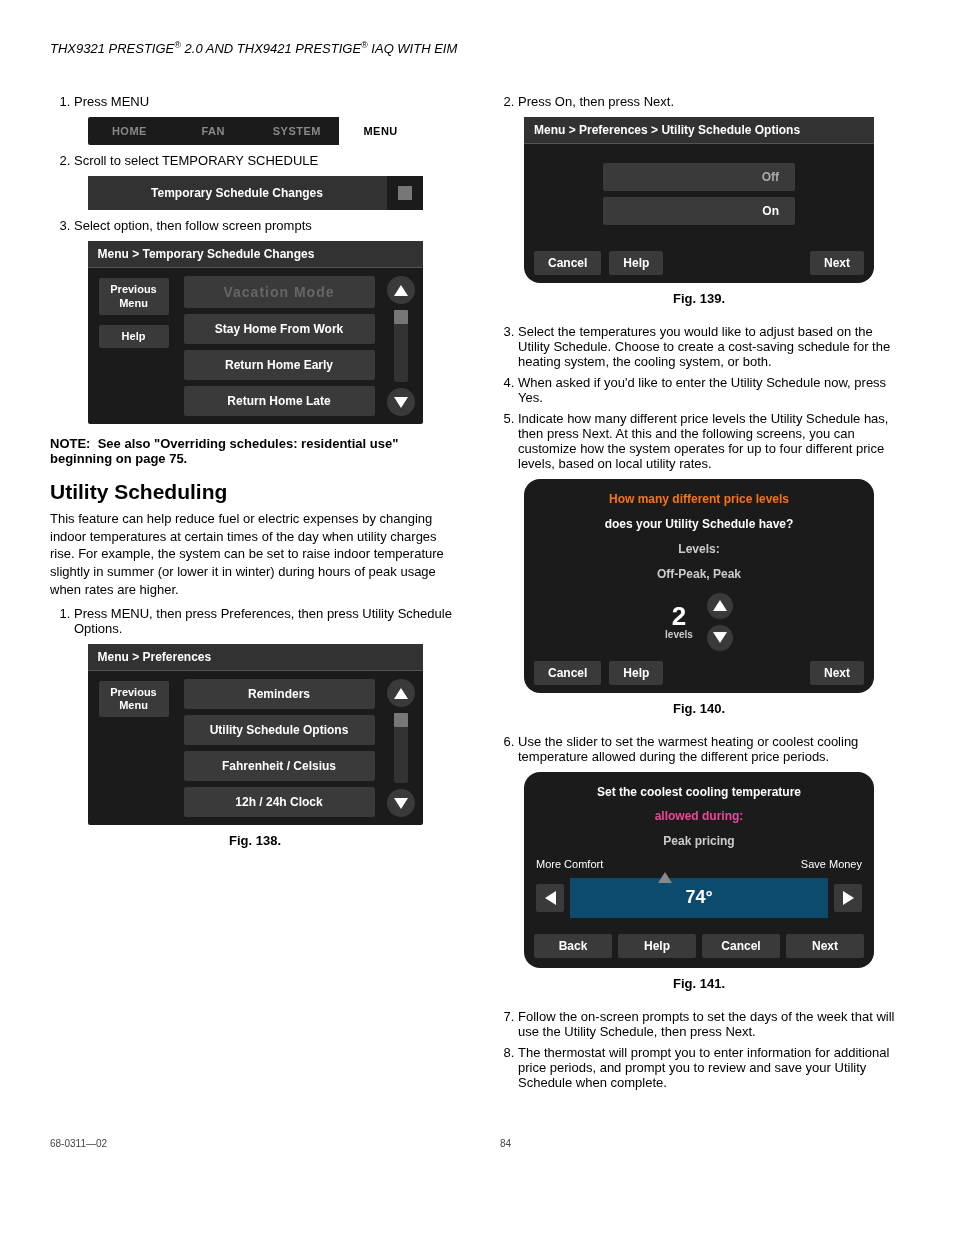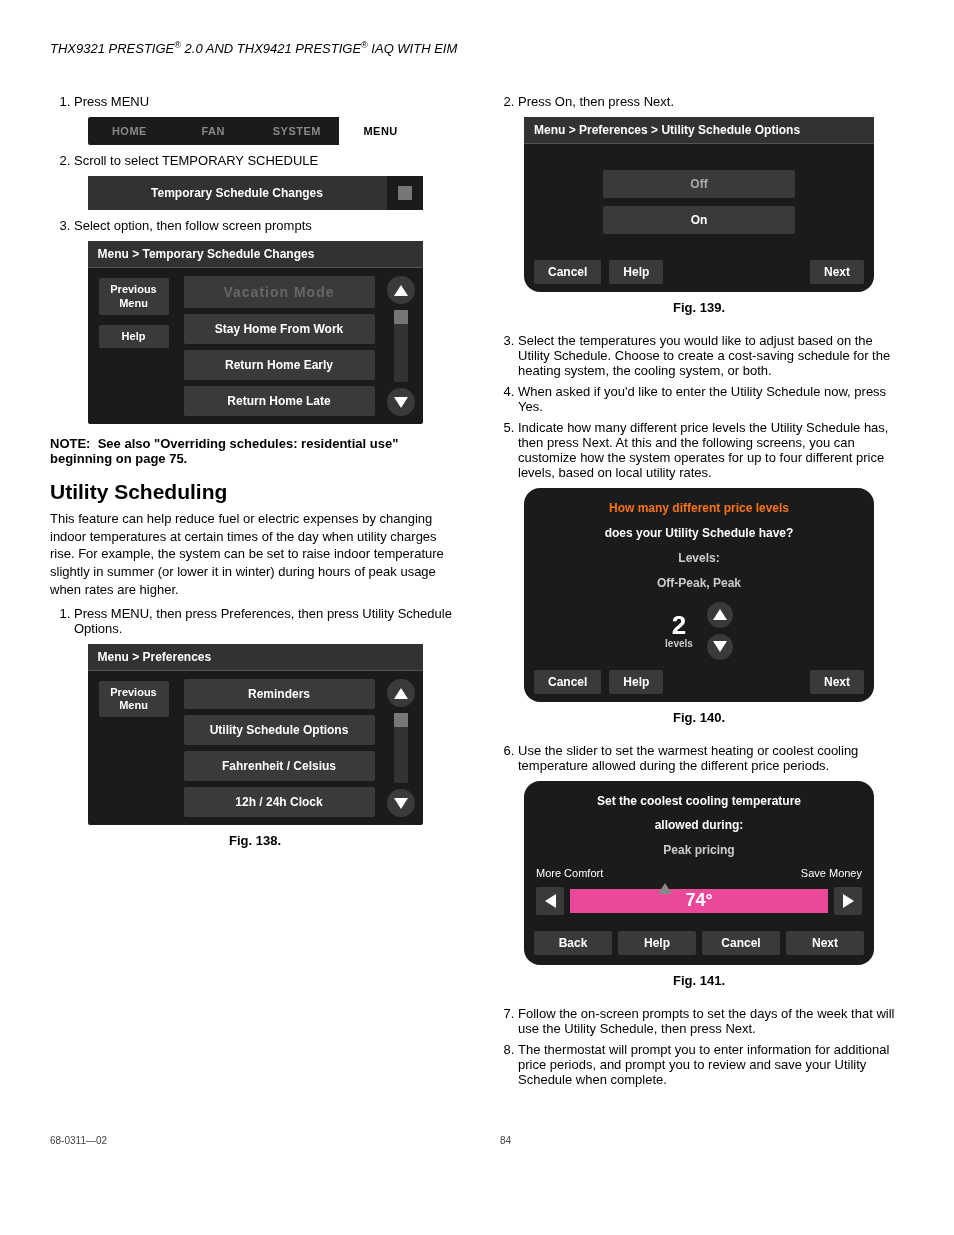--- a/index.html
+++ b/index.html
@@ -43,33 +43,33 @@
   .ui .item   { background:#3a3a3a; color:#fff; text-align:center; padding:8px 4px; border-radius:2px; font-size:12px; }
   .ui .item.faded { color:#666; letter-spacing:1px; font-size:14px; }
   .ui .scroll { width:36px; display:flex; flex-direction:column; justify-content:space-between; align-items:center; padding:8px 4px; }
   .ui .arrowbtn { background:#3a3a3a; width:28px; height:28px; border-radius:50%; display:flex; align-items:center; justify-content:center; }
   .ui .track  { background:#333; width:14px; flex:1; margin:6px 0; border-radius:2px; display:flex; flex-direction:column; justify-content:flex-start; }
   .ui .thumb  { background:#777; width:14px; height:14px; border-radius:1px; }
   .ui .foot   { display:flex; justify-content:space-between; padding:8px 10px; }
   .ui .fbtn   { background:#3a3a3a; color:#fff; padding:5px 14px; border-radius:2px; font-size:12px; font-weight:bold; }
   .ui .center { text-align:center; color:#ccc; padding:4px; font-size:12px; line-height:1.4; }
   .ui .big    { color:#fff; font-size:26px; font-weight:bold; line-height:1; }
-  .ui .rowbtn { background:#3a3a3a; color:#aaa; text-align:center; padding:7px 16px; margin:8px auto 6px; width:160px; border-radius:2px; font-size:12px; }
+  .ui .rowbtn { background:#3a3a3a; color:#aaa; text-align:right; padding:7px 16px; margin:1px auto 6px; width:160px; border-radius:2px; font-size:12px; }
   .ui .rowbtn.on { color:#fff; }
   .tri-up, .tri-dn, .tri-lf, .tri-rt { width:0; height:0; border-style:solid; }
   .tri-up { border-width:0 7px 11px 7px; border-color:transparent transparent #fff transparent; }
   .tri-dn { border-width:11px 7px 0 7px; border-color:#fff transparent transparent transparent; }
   .tri-lf { border-width:7px 11px 7px 0; border-color:transparent #fff transparent transparent; }
   .tri-rt { border-width:7px 0 7px 11px; border-color:transparent transparent transparent #fff; }
   .ui-strip { width:335px; background:#1b1b1b; display:flex; margin:8px auto; }
   .ui-strip .lab { background:#323232; color:#fff; flex:1; text-align:center; padding:10px 4px; font-size:12px; font-weight:bold; }
   .ui-strip .th  { width:36px; display:flex; align-items:center; justify-content:center; }
   .slider-row { display:flex; align-items:center; padding:6px 12px; gap:6px; }
   .slider-row .arc { width:28px; height:28px; background:#3a3a3a; border-radius:2px; display:flex; align-items:center; justify-content:center; }
-  .slider-row .slidetrack { flex:1; background:#ec4899; height:24px; position:relative; display:flex; align-items:center; }
+  .slider-row .slidetrack { flex:1; background:#0c4a6e; height:40px; position:relative; display:flex; align-items:center; }
   .slider-row .slval { width:100%; text-align:center; color:#fff; font-size:18px; font-weight:bold; }
   .slider-row .slthumb { position:absolute; top:-6px; left:34%; }
   .labels-row { display:flex; justify-content:space-between; padding:4px 12px 2px; color:#fff; font-size:11px; font-weight:normal; }
   .foot4 { display:flex; justify-content:space-between; padding:10px 10px; gap:6px; }
   .foot4 .fbtn { flex:1; text-align:center; padding:5px 0; }
   .stepper { display:flex; align-items:center; justify-content:center; gap:14px; padding:6px 0 2px; }
   .stepper .numbox { display:flex; flex-direction:column; align-items:center; }
   .stepper .smlabel { color:#ccc; font-size:10px; }
   .stepper .arrcol { display:flex; flex-direction:column; gap:6px; }
   .stepper .arrowbtn { width:26px; height:26px; }
@@ -239,21 +239,21 @@
     </div>
     <div class="fig-cap">Fig. 140.</div>
 
     <ol start="6">
       <li>Use the slider to set the warmest heating or coolest cooling temperature allowed during the different price periods.</li>
     </ol>
 
     <div class="ui ui-wide">
       <div style="padding:8px 6px 0;">
         <div class="center" style="color:#fff;">Set the coolest cooling temperature</div>
-        <div class="center" style="color:#ffffff;">allowed during:</div>
+        <div class="center" style="color:#ec4899;">allowed during:</div>
         <div class="center">Peak pricing</div>
       </div>
       <div class="labels-row">
         <span>More Comfort</span>
         <span>Save Money</span>
       </div>
       <div class="slider-row">
         <div class="arc">
             <div class="tri-lf"></div>
           </div>

